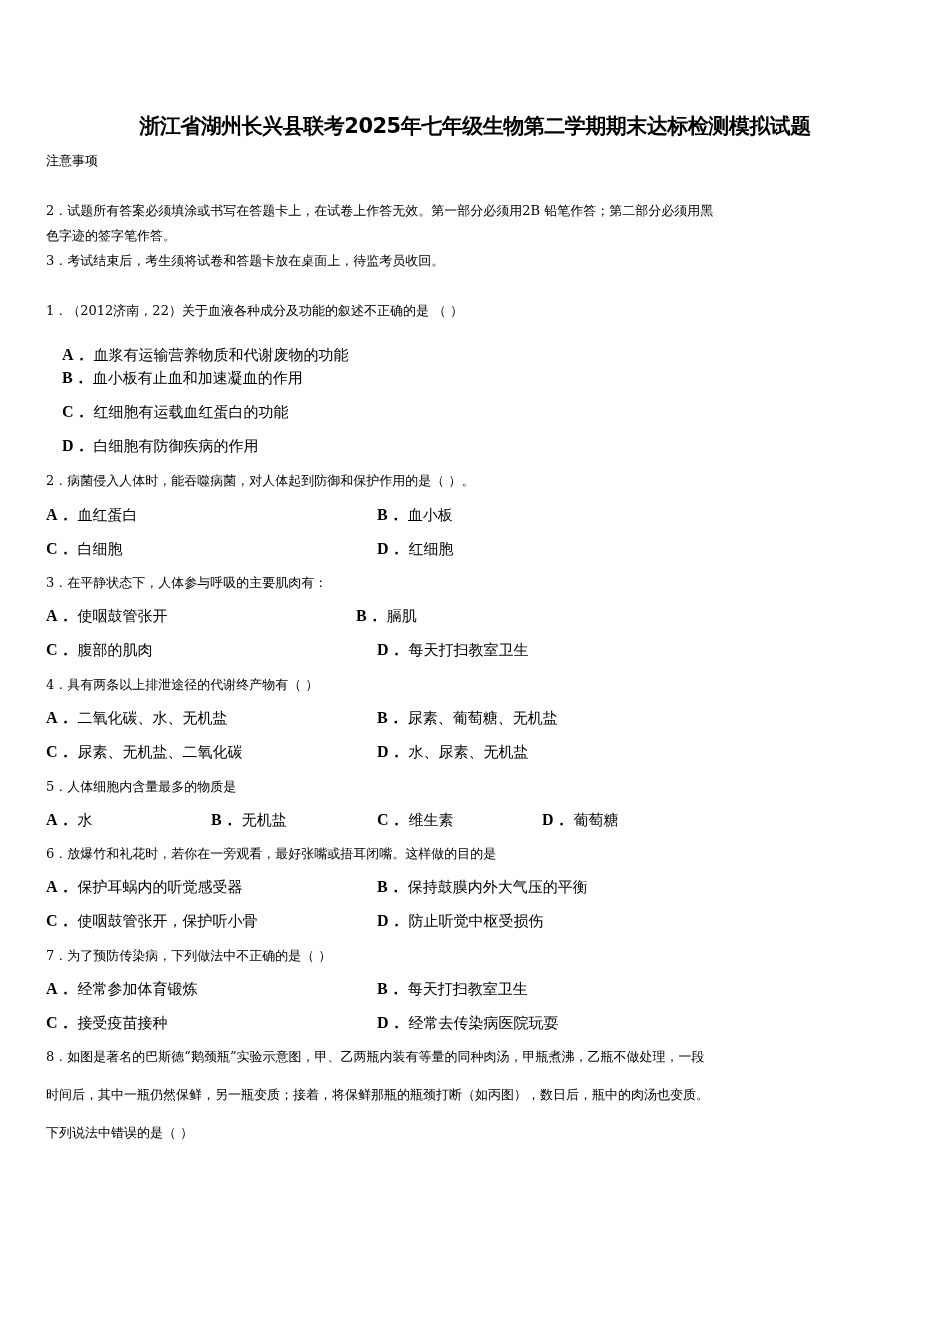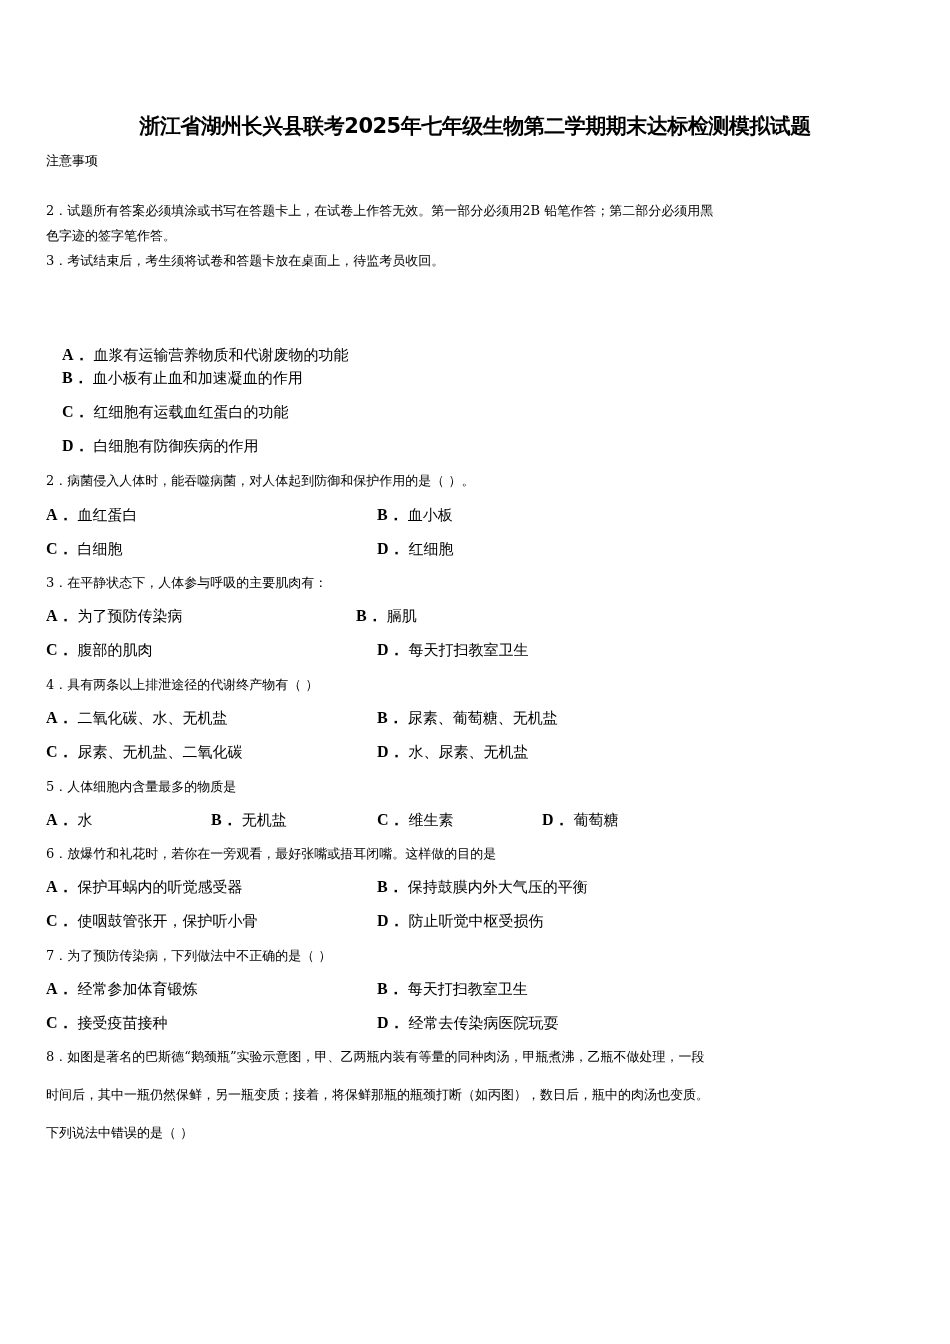--- a/index.html
+++ b/index.html
@@ -19,20 +19,21 @@
 
 <div class="page">
 
   <div class="title">浙江省湖州长兴县联考2025年七年级生物第二学期期末达标检测模拟试题</div>
 
   <div class="line" style="top:150px;">注意事项</div>
   <div class="line" style="top:200px;">2．试题所有答案必须填涂或书写在答题卡上，在试卷上作答无效。第一部分必须用2B 铅笔作答；第二部分必须用黑</div>
   <div class="line" style="top:225px;">色字迹的签字笔作答。</div>
   <div class="line" style="top:250px;">3．考试结束后，考生须将试卷和答题卡放在桌面上，待监考员收回。</div>
 
+  <div class="line" style="top:300px;">1．（2012济南，22）关于血液各种成分及功能的叙述不正确的是 （   ）</div>
   <div class="opt" style="left:62px; top:344px;">
     <span class="opt-letter">A．</span><span class="txt">血浆有运输营养物质和代谢废物的功能</span>
   </div>
   <div class="opt" style="left:62px; top:367px;">
     <span class="opt-letter">B．</span><span class="txt">血小板有止血和加速凝血的作用</span>
   </div>
   <div class="opt" style="left:62px; top:401px;">
     <span class="opt-letter">C．</span><span class="txt">红细胞有运载血红蛋白的功能</span>
   </div>
   <div class="opt" style="left:62px; top:435px;">
@@ -48,21 +49,21 @@
   </div>
   <div class="opt" style="left:46px; top:538px;">
     <span class="opt-letter">C．</span><span class="txt">白细胞</span>
   </div>
   <div class="opt" style="left:377px; top:538px;">
     <span class="opt-letter">D．</span><span class="txt">红细胞</span>
   </div>
 
   <div class="line" style="top:572px;">3．在平静状态下，人体参与呼吸的主要肌肉有：</div>
   <div class="opt" style="left:46px; top:605px;">
-    <span class="opt-letter">A．</span><span class="txt">为了预防传染病</span>
+    <span class="opt-letter">A．</span><span class="txt">使咽鼓管张开</span>
   </div>
   <div class="opt" style="left:356px; top:605px;">
     <span class="opt-letter">B．</span><span class="txt">膈肌</span>
   </div>
   <div class="opt" style="left:46px; top:639px;">
     <span class="opt-letter">C．</span><span class="txt">腹部的肌肉</span>
   </div>
   <div class="opt" style="left:377px; top:639px;">
     <span class="opt-letter">D．</span><span class="txt">每天打扫教室卫生</span>
   </div>

